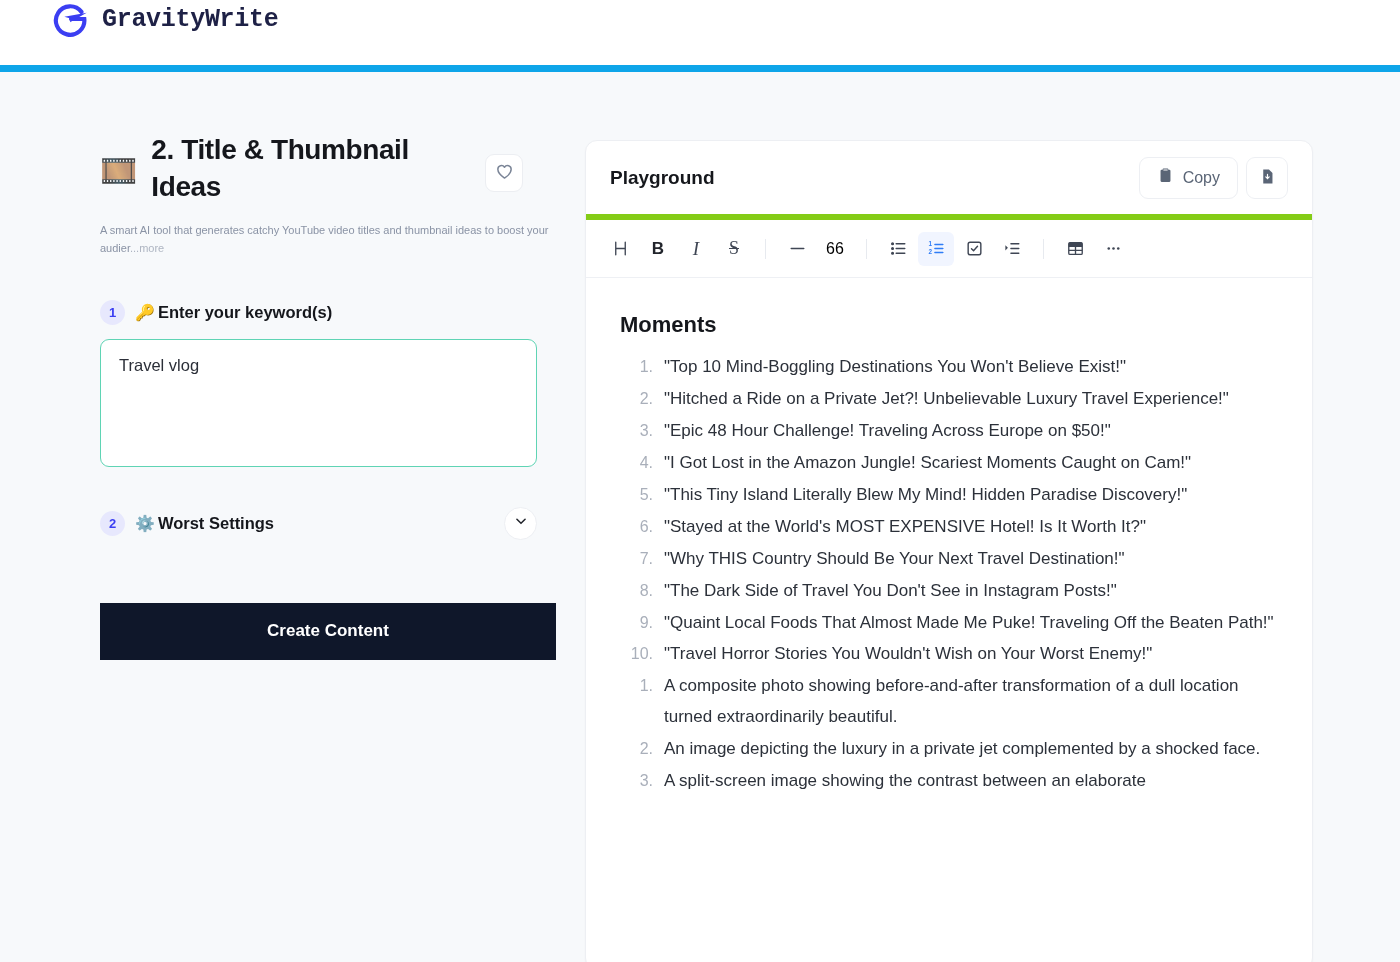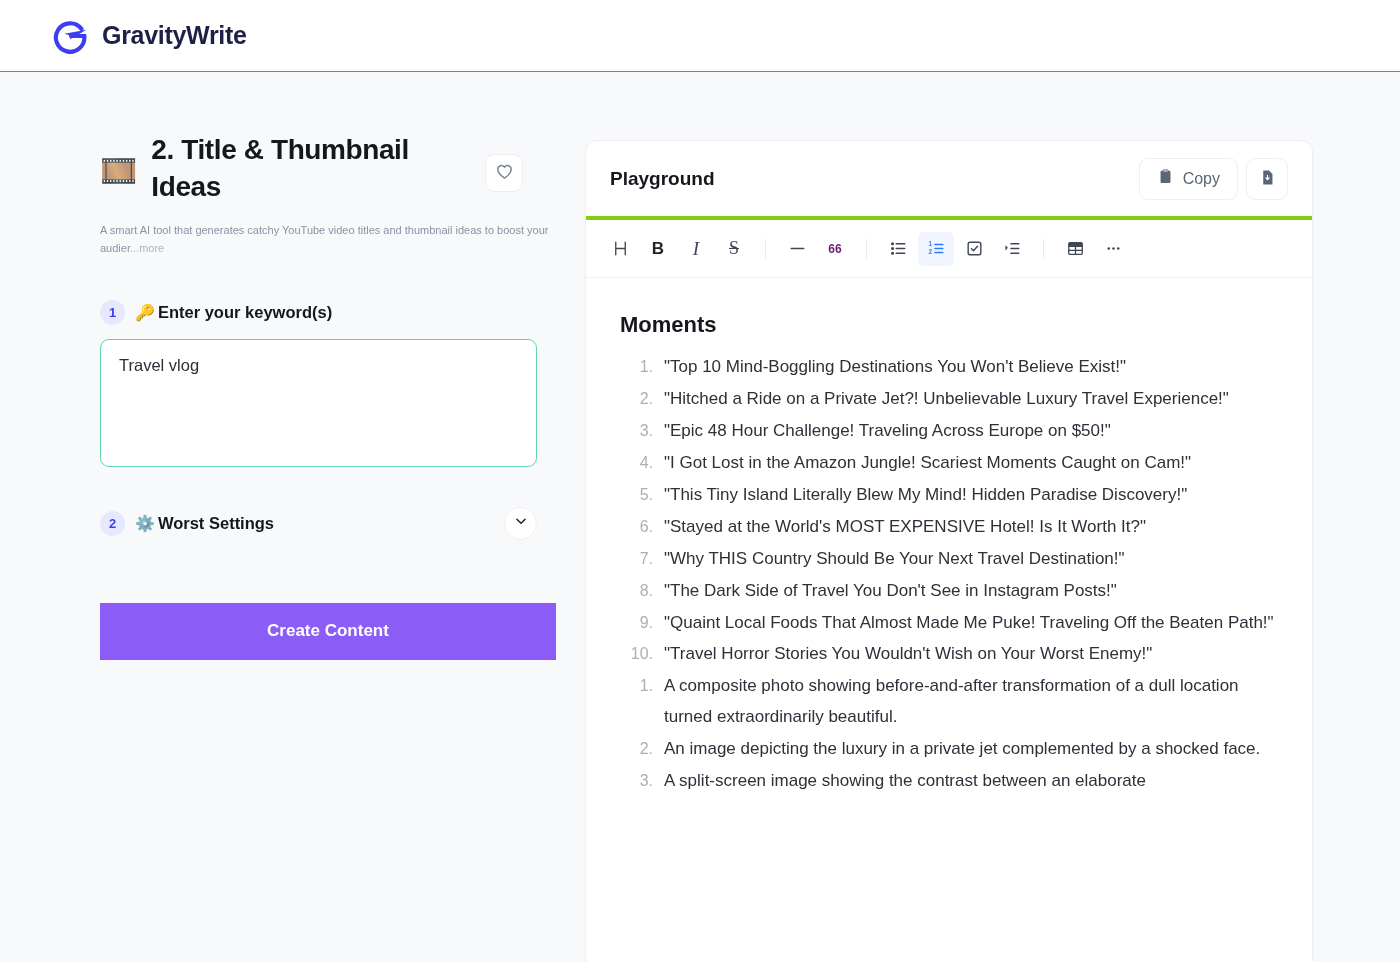--- a/index.html
+++ b/index.html
@@ -8,23 +8,24 @@
     font-family: "Liberation Sans", sans-serif;
     background: #f7f9fb;
     overflow: hidden;
   }
 
   
   .app-header {
     height: 72px;
     background: #ffffff;
     display: flex;
-    align-items: center;
+    align-items: flex-start;
     padding-left: 52px;
-    border-bottom: 1px solid #0ea5e9;
+    border-bottom: 7px solid #0ea5e9;
+    font-family: Liberation Mono, monospace;
   }
   .brand { display: flex; align-items: center; gap: 12px; }
   .brand-logo { width: 38px; height: 38px; display: block; }
   .brand-name {
     font-size: 25px;
     font-weight: 700;
     color: #1e2146;
     letter-spacing: -0.3px;
   }
 
@@ -138,21 +139,21 @@
     display: flex; align-items: center; justify-content: center;
     cursor: pointer;
     flex: none;
   }
   .chev-btn svg { width: 14px; height: 14px; }
 
   .create-btn {
     margin-top: 63px;
     width: 456px;
     height: 57px;
-    background: #8b5cf6;
+    background: #0f172a;
     color: #ffffff;
     font-size: 17px;
     font-weight: 600;
     border: none;
     border-radius: 0;
     cursor: pointer;
     font-family: "Liberation Sans", sans-serif;
   }
 
   
@@ -168,21 +169,21 @@
     overflow: hidden;
     box-shadow: 0 1px 2px rgba(16,24,40,0.03);
     display: flex;
     flex-direction: column;
   }
   .editor-head {
     height: 79px;
     display: flex;
     align-items: center;
     padding: 0 24px;
-    border-bottom: 4px solid #84cc16;
+    border-bottom: 6px solid #84cc16;
     flex: none;
   }
   .editor-title {
     font-size: 19px;
     font-weight: 700;
     color: #15171c;
     flex: 1;
   }
   .head-actions { display: flex; gap: 8px; }
   .copy-btn {
@@ -375,21 +376,21 @@
         <button class="tb-btn">
           <span style="font-family:'Liberation Serif',serif;font-size:18px;color:#3f4654;text-decoration:line-through;">S</span>
         </button>
         <span class="tb-sep"></span>
         <button class="tb-btn">
           <svg viewBox="0 0 24 24" fill="none" stroke="#3f4654" stroke-width="1.7" stroke-linecap="round">
               <path d="M4 12h16"></path>
             </svg>
         </button>
         <button class="tb-btn">
-          <span style="font-weight:700;font-size:12px;color:#701a75;">66</span>
+          <span style="font-weight:400;font-size:16px;color:#000000;">66</span>
         </button>
         <span class="tb-sep"></span>
         <button class="tb-btn">
           <svg viewBox="0 0 24 24" fill="none" stroke="#3f4654" stroke-width="1.7" stroke-linecap="round">
             <path d="M9 6h11M9 12h11M9 18h11"></path>
               <circle cx="4.5" cy="6" r="1.1" fill="#3f4654"></circle>
               <circle cx="4.5" cy="12" r="1.1" fill="#3f4654"></circle>
               <circle cx="4.5" cy="18" r="1.1" fill="#3f4654"></circle>
           </svg>
         </button>

